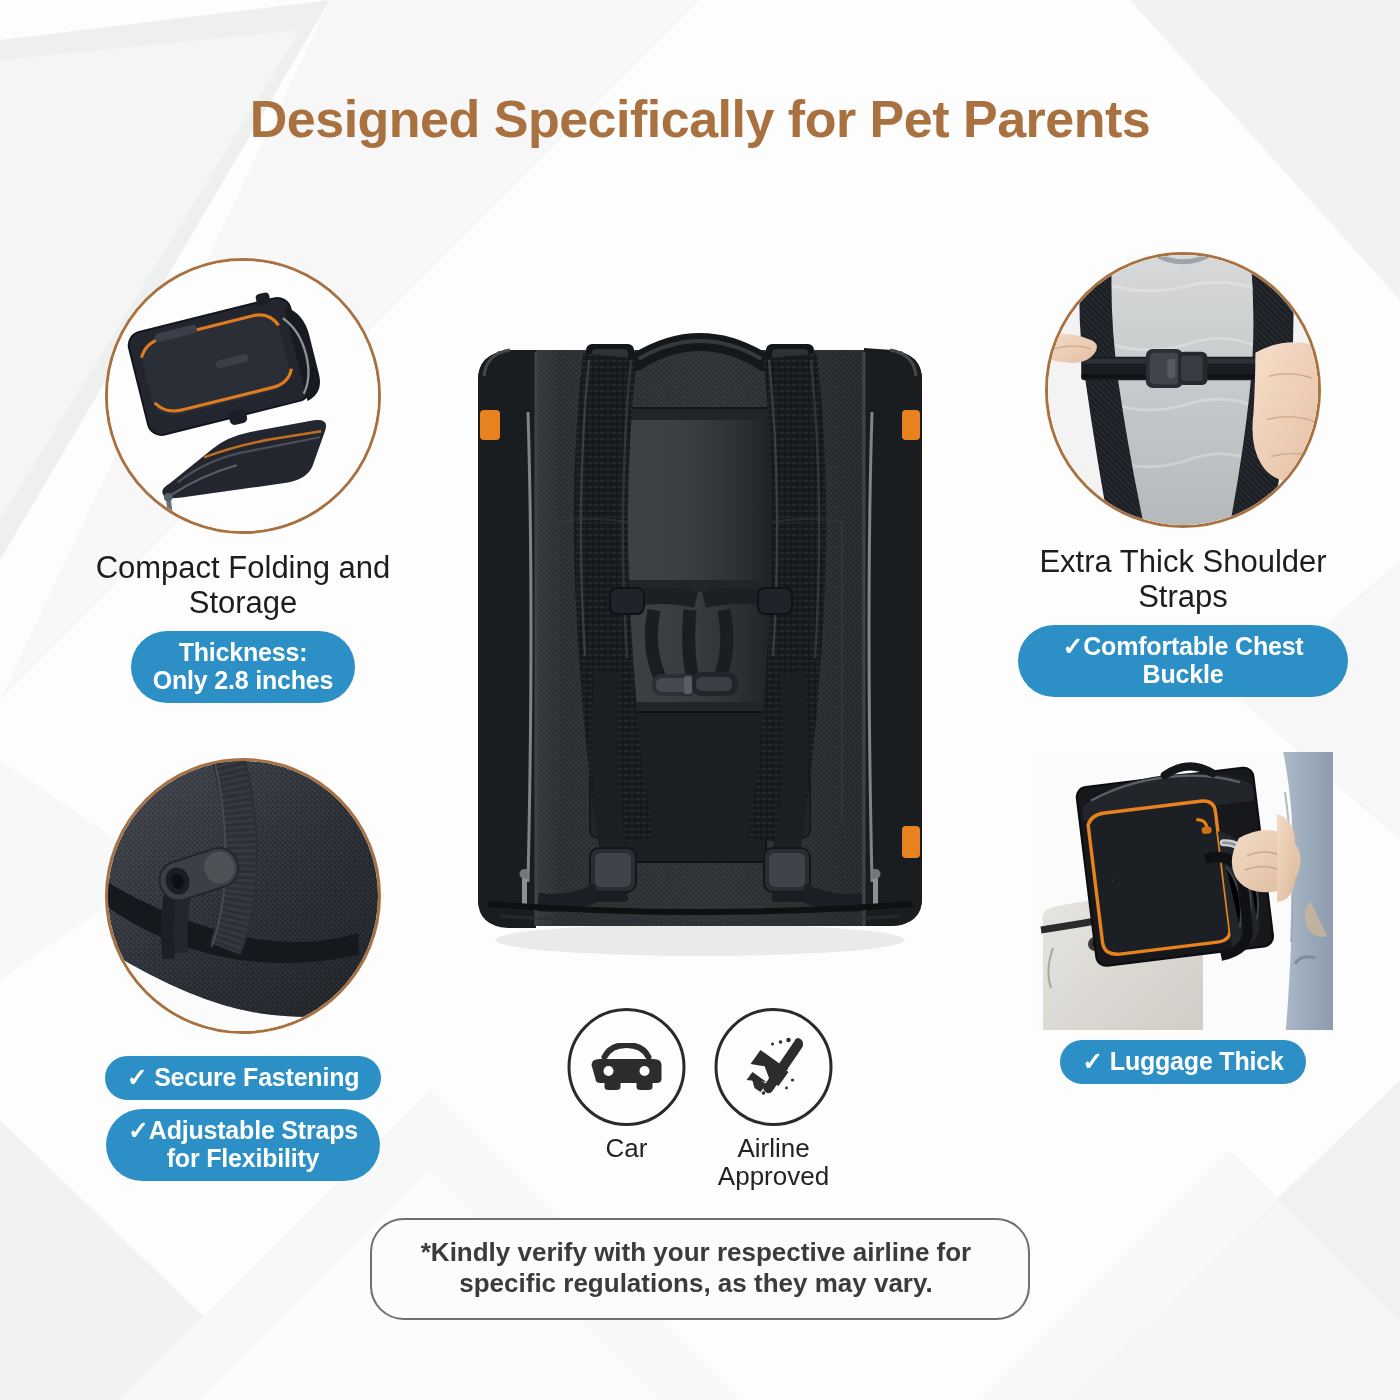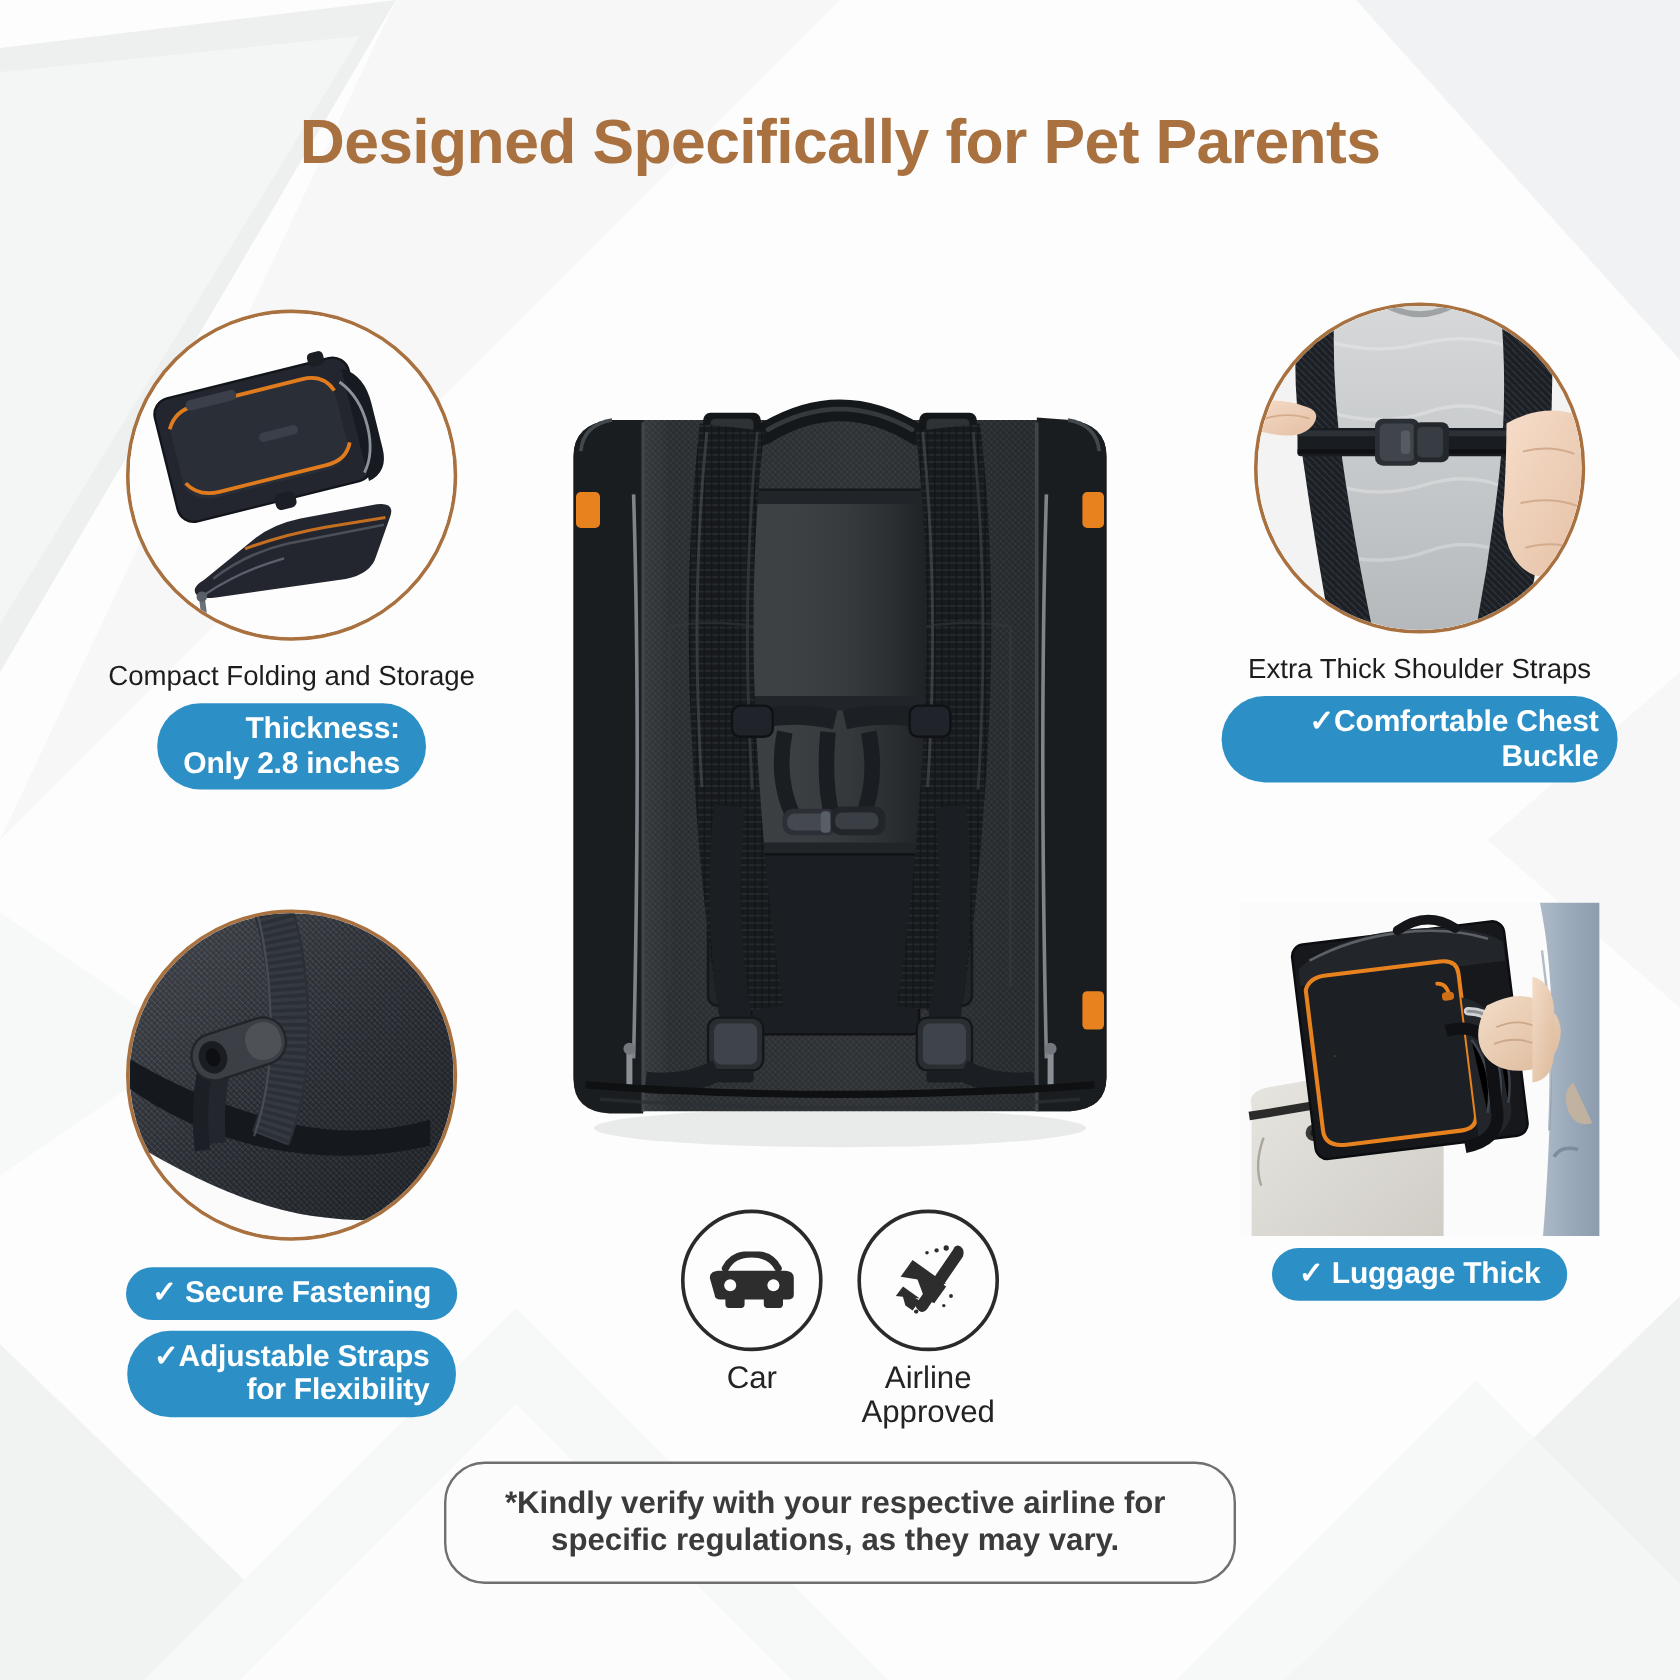--- a/index.html
+++ b/index.html
@@ -58,27 +58,27 @@
     width: 300px;
     height: 278px;
     margin: 0 auto;
     overflow: hidden;
     background: #fbfbfb;
   }
   .rect-photo > svg { position: absolute; inset: 0; }
 
   .feature-title {
     margin-top: 16px;
-    font-size: 23px;
+    font-size: 31px;
     line-height: 1.14;
     color: #1d1d1d;
     font-weight: normal;
   }
 
-  .badges { margin-top: 10px; display: flex; flex-direction: column; align-items: center; gap: 9px; text-align: right; }
+  .badges { margin-top: 10px; display: flex; flex-direction: column; align-items: center; gap: 9px; }
 
   .badge {
     display: inline-block;
     background: #2C90C6;
     color: #ffffff;
     font-weight: bold;
     border-radius: 999px;
     padding: 7px 22px 8px 22px;
     font-size: 25px;
     line-height: 1.14;

